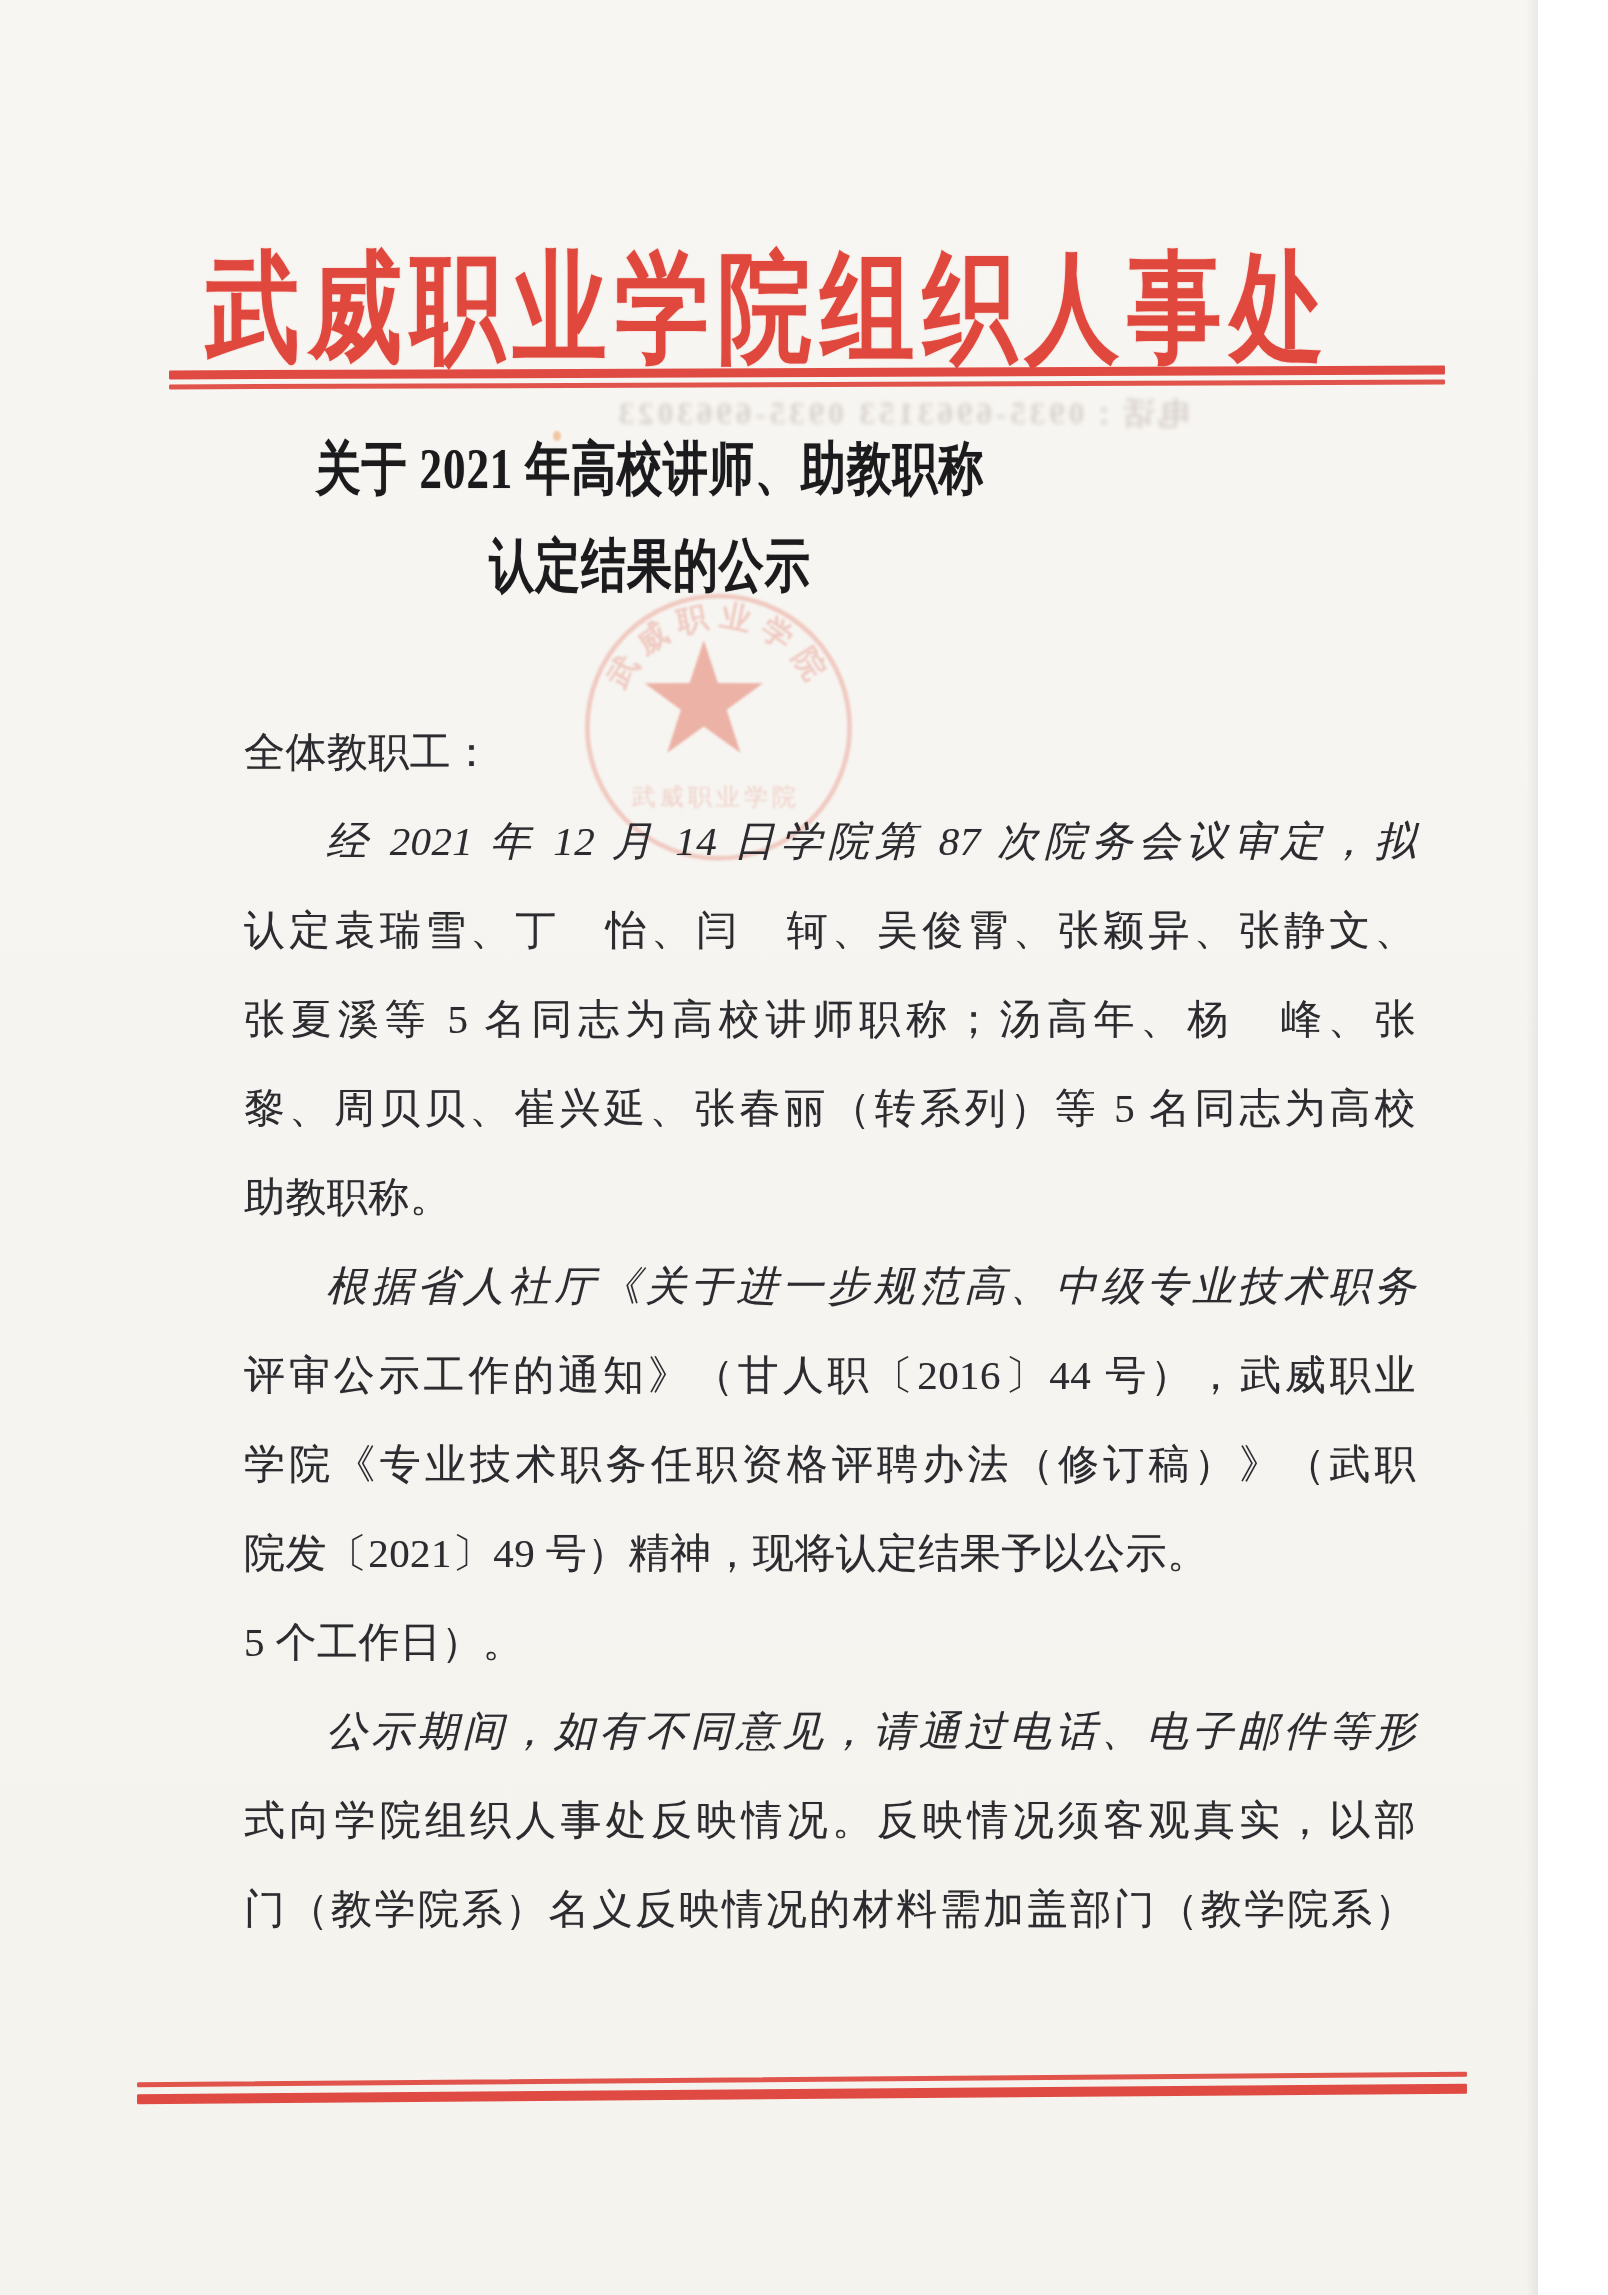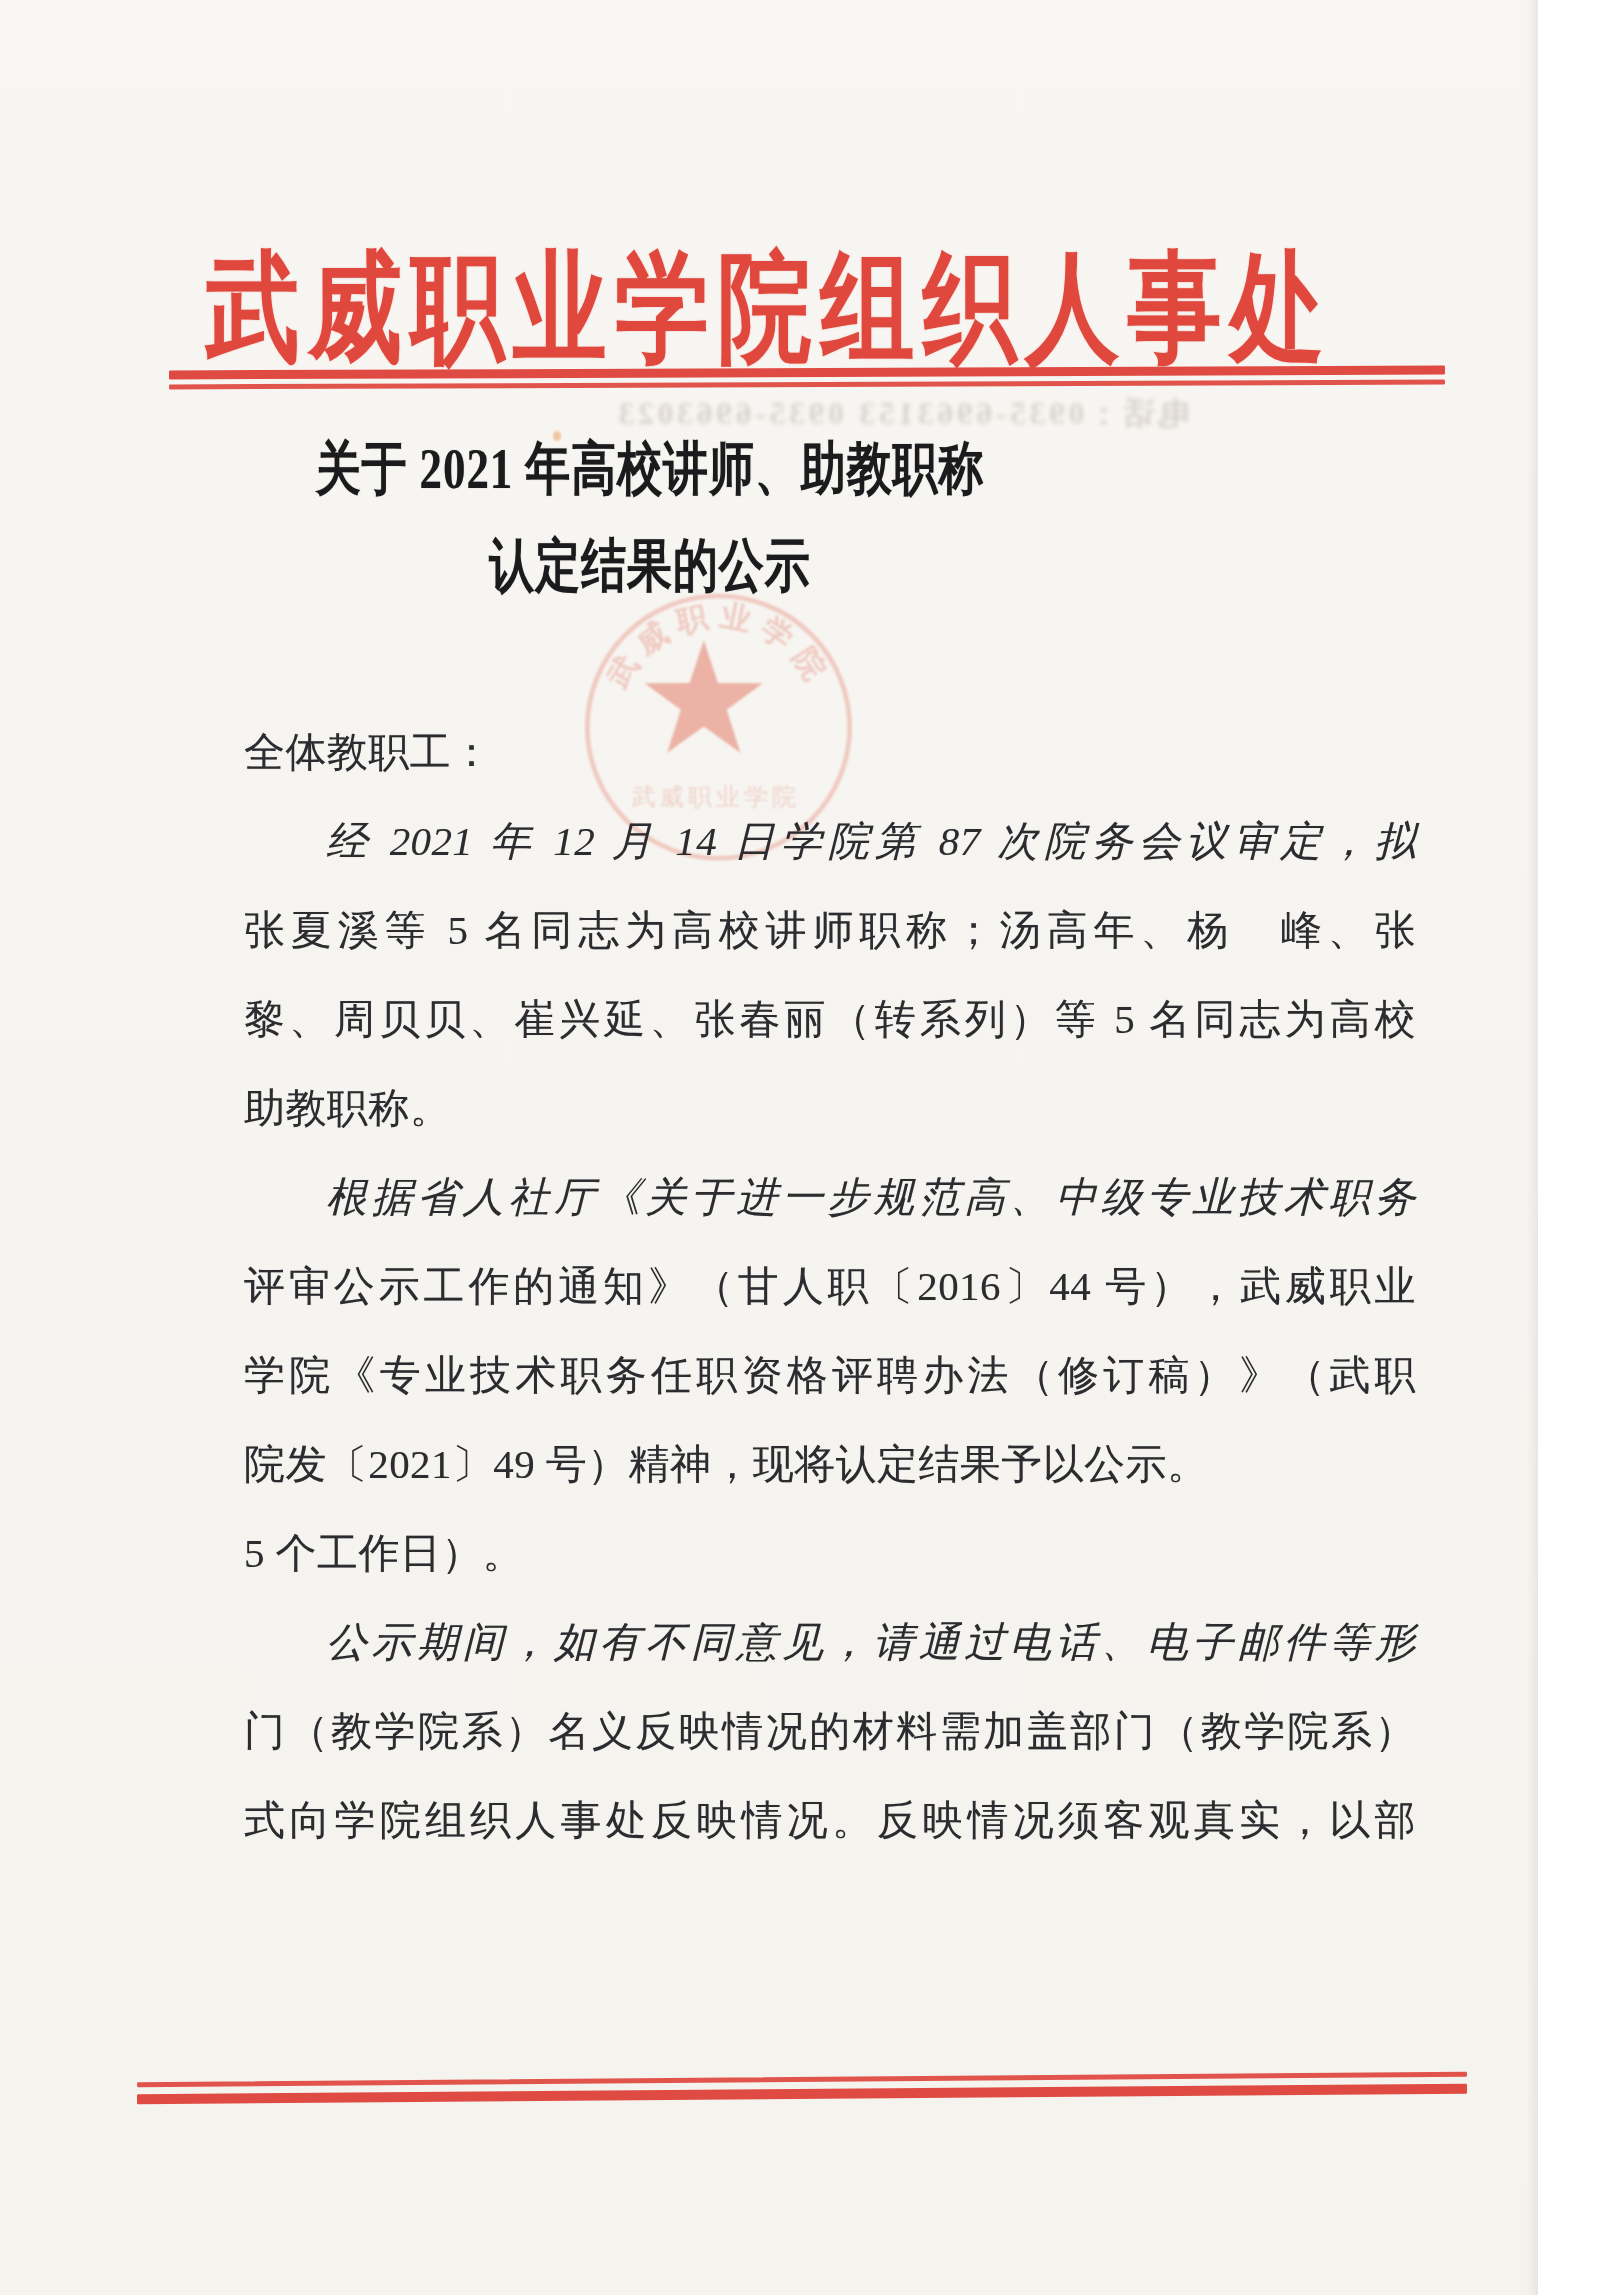--- a/index.html
+++ b/index.html
@@ -90,33 +90,34 @@
         <textPath href="#sealArc" startOffset="50%" text-anchor="middle">武威职业学院</textPath>
       </text>
       <text class="seal-bottom-text" x="206" y="318" text-anchor="middle">武威职业学院</text>
     </svg>
   </div>
 
   <div class="body-text">
     <div class="line end">全体教职工：</div>
 
     <div class="line j ind">经 2021 年 12 月 14 日学院第 87 次院务会议审定，拟</div>
+    <div class="line j">认定袁瑞雪、丁　怡、闫　轲、吴俊霄、张颖异、张静文、</div>
     <div class="line j">张夏溪等 5 名同志为高校讲师职称；汤高年、杨　峰、张</div>
     <div class="line j">黎、周贝贝、崔兴延、张春丽（转系列）等 5 名同志为高校</div>
     <div class="line end">助教职称。</div>
 
     <div class="line j ind">根据省人社厅《关于进一步规范高、中级专业技术职务</div>
     <div class="line j">评审公示工作的通知》（甘人职〔2016〕44 号），武威职业</div>
     <div class="line j">学院《专业技术职务任职资格评聘办法（修订稿）》（武职</div>
     <div class="line end">院发〔2021〕49 号）精神，现将认定结果予以公示。</div>
 
     <div class="line end">5 个工作日）。</div>
 
     <div class="line j ind">公示期间，如有不同意见，请通过电话、电子邮件等形</div>
+    <div class="line j">式向学院组织人事处反映情况。反映情况须客观真实，以部</div>
     <div class="line j">门（教学院系）名义反映情况的材料需加盖部门（教学院系）</div>
-    <div class="line j">式向学院组织人事处反映情况。反映情况须客观真实，以部</div>
   </div>
 
   <div class="rule br1"></div>
   <div class="rule br2"></div>
 
 </div>
 
 
 </body></html>

